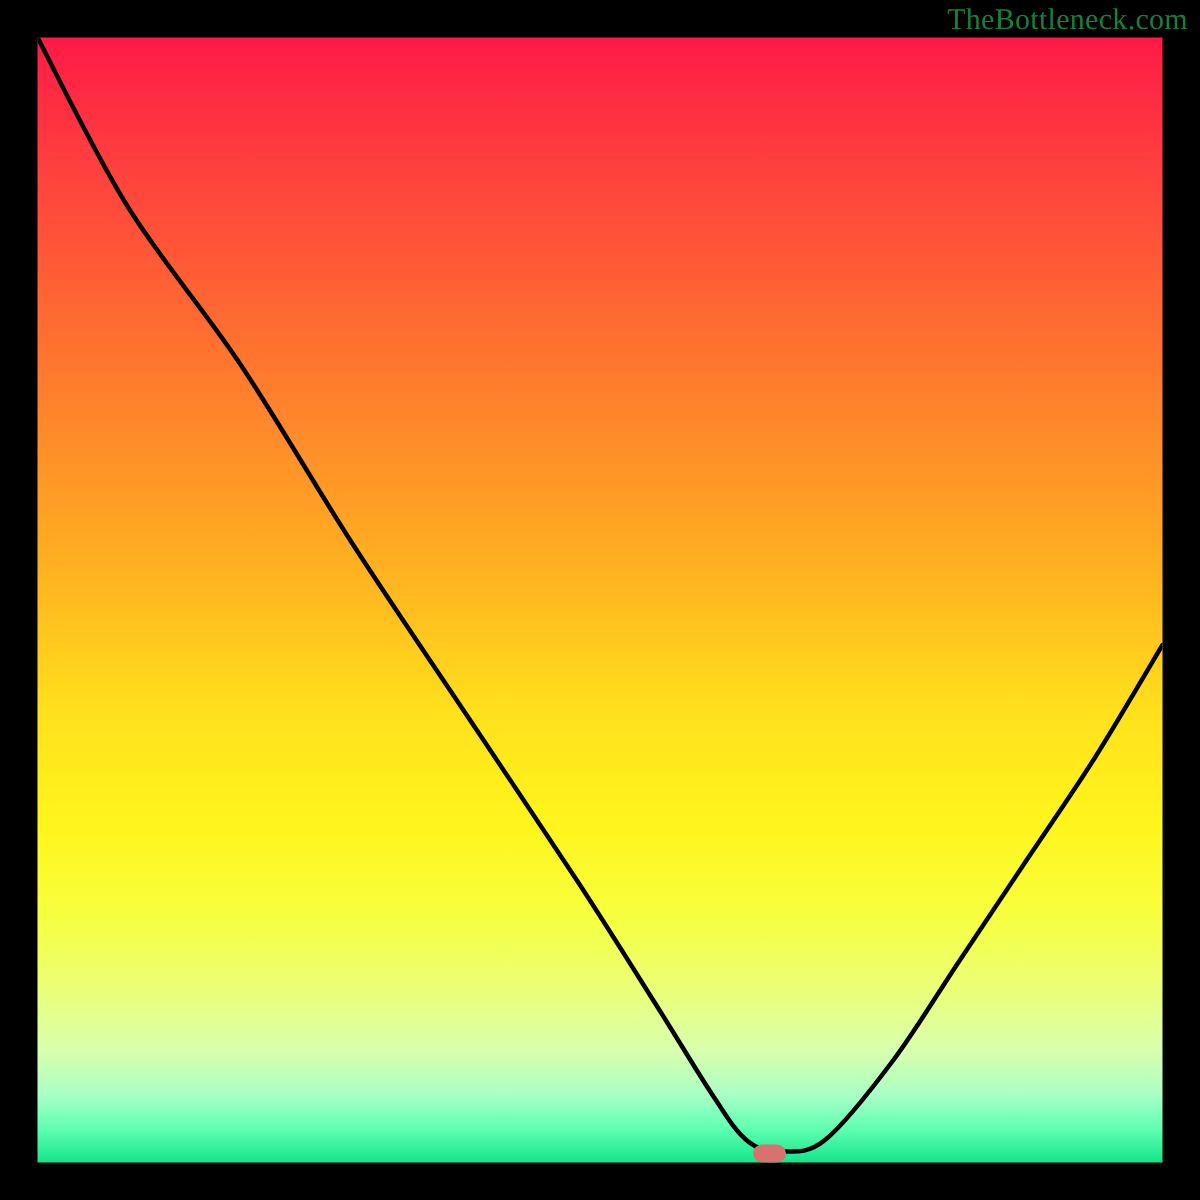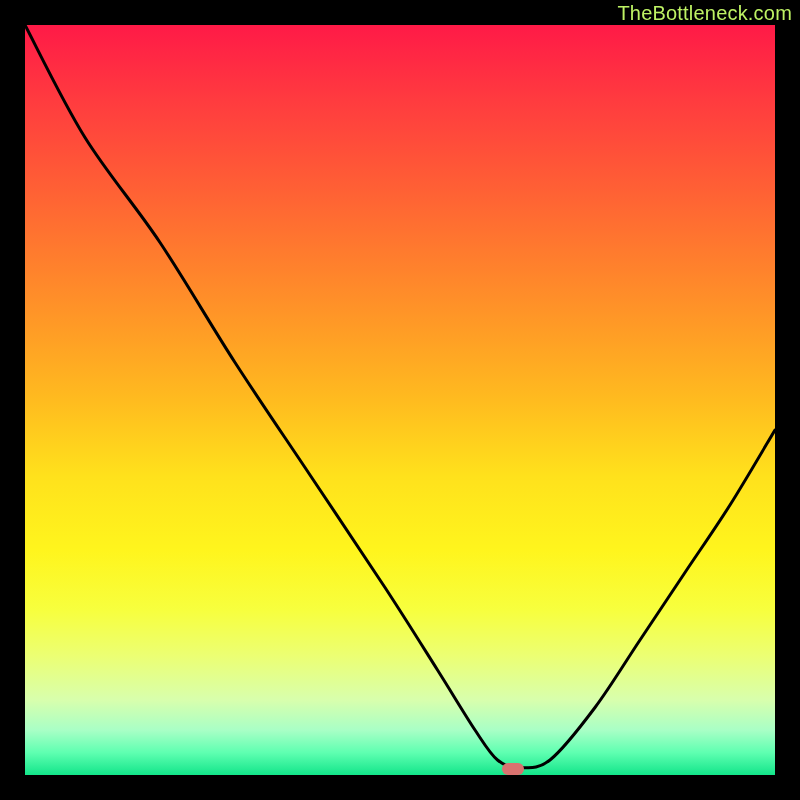--- a/index.html
+++ b/index.html
@@ -54,22 +54,22 @@
     width: 22px;
     height: 12px;
     border-radius: 6px;
     background: #d9726f;
     transform: translate(-50%, -50%);
   }
   .watermark {
     position: absolute;
     top: 2px;
     right: 8px;
-    color: #bef264;
-    font-family: Liberation Sans, sans-serif;
+    color: #15803d;
+    font-family: Liberation Serif, serif;
     font-size: 20px;
     letter-spacing: 0.2px;
     user-select: none;
   }
   
 </style>
 </head>
 <body>
 
 <div class="watermark">TheBottleneck.com</div>

